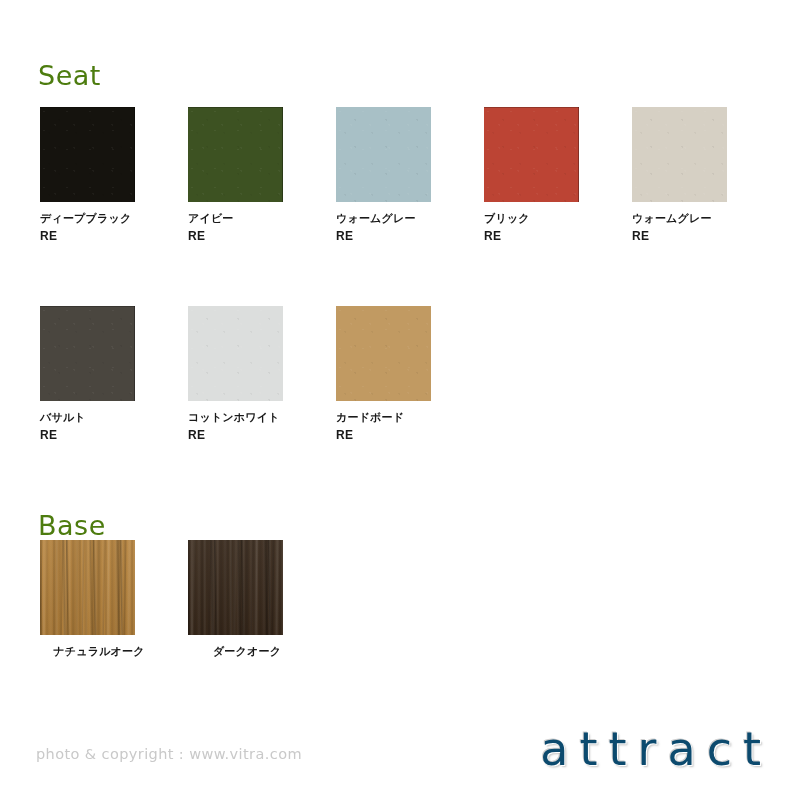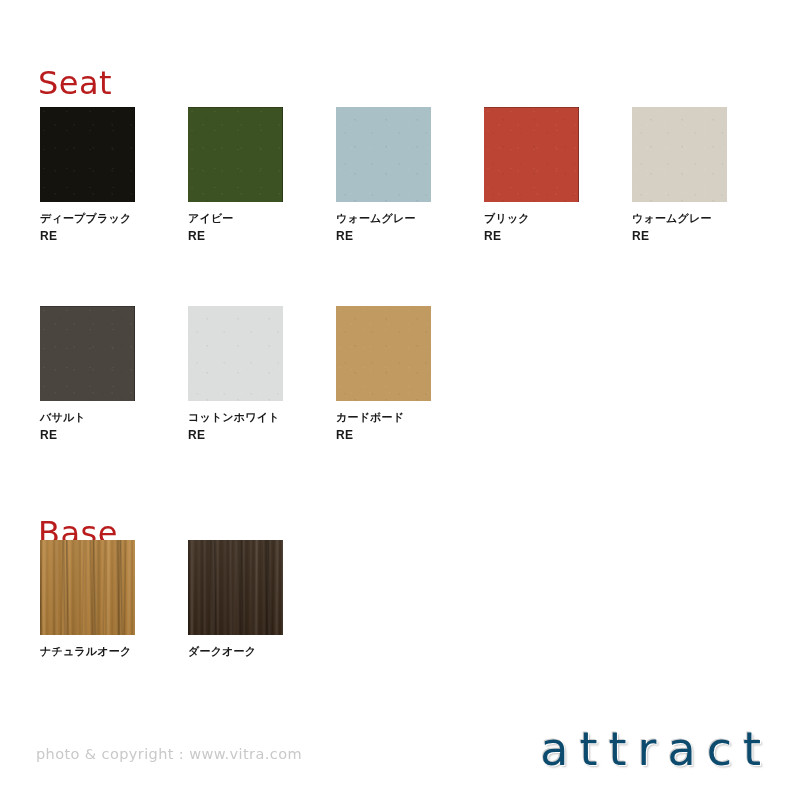--- a/index.html
+++ b/index.html
@@ -15,43 +15,43 @@
     position: relative;
     overflow: hidden;
     -webkit-font-smoothing: antialiased;
   }
 
   
   .section-heading {
     position: absolute;
     left: 38px;
     font-family: "DejaVu Sans", "Liberation Sans", sans-serif;
-    font-size: 32px;
+    font-size: 27px;
     font-weight: 400;
     letter-spacing: 0.5px;
-    color: #b91c1c;
+    color: #4d7c0f;
     line-height: 1;
     white-space: nowrap;
   }
   #seat-heading { top: 40px; }
   #base-heading { top: 490px; }
 
   
   .swatch-grid {
     position: absolute;
     left: 40px;
     display: grid;
     grid-auto-flow: column;
     grid-auto-columns: 95px;
     column-gap: 53px;
     align-items: start;
   }
   #seat-row-1 { top: 107px; }
   #seat-row-2 { top: 306px; }
-  #base-row-1 { top: 540px; }
+  #base-row-1 { top: 540px; text-align: center; }
 
   .swatch-cell {
     width: 118px;
     position: relative;
   }
 
   .swatch-chip {
     width: 95px;
     height: 95px;
     display: block;

